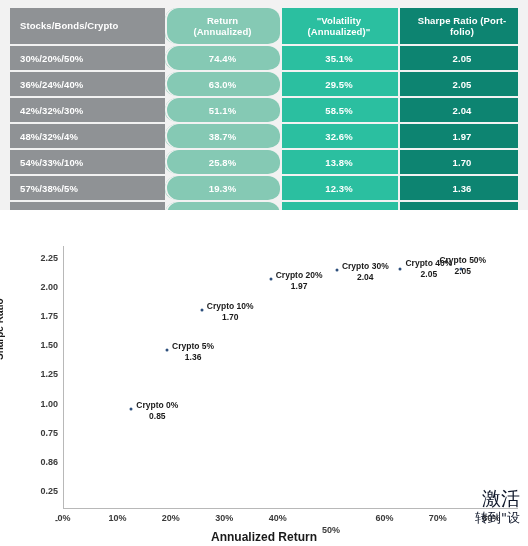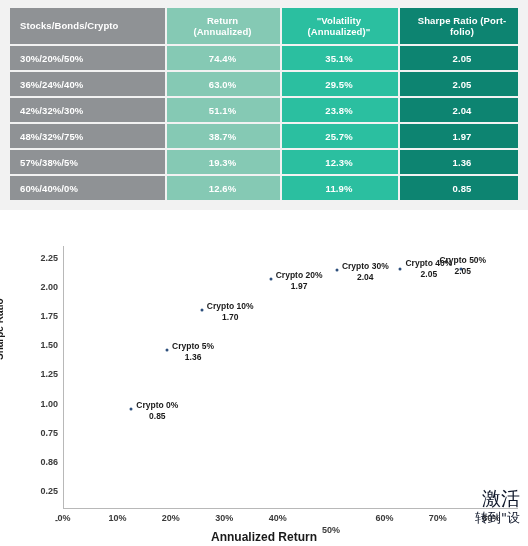--- a/index.html
+++ b/index.html
@@ -74,21 +74,21 @@
     text-align: left;
     padding-left: 10px;
     font-weight: bold;
   }
   tbody td.d1 { background: #85c9b4; text-align: center; }
   tbody td.d2 { background: #2bbfa0; text-align: center; }
   tbody td.d3 { background: #0d8471; text-align: center; }
   tbody tr:last-child td { border-bottom: none; }
 
   
-  tbody td.d1, thead th.h1 { box-shadow: inset 2px 0 0 #f2f2f2; }
+  tbody td.d1, thead th.h1 { box-shadow: inset 2px 0 0 #f2f2f2; border-radius: 12px; }
   tbody td.d2, thead th.h2 { box-shadow: inset 2px 0 0 #f2f2f2; }
   tbody td.d3, thead th.h3 { box-shadow: inset 2px 0 0 #f2f2f2; padding-left: 8px; }
 
   
   #chart {
     position: absolute;
     left: 0;
     top: 210px;
     width: 528px;
     height: 336px;
@@ -240,28 +240,34 @@
         </tr>
         <tr>
           <td class="d0">36%/24%/40%</td>
           <td class="d1">63.0%</td>
           <td class="d2">29.5%</td>
           <td class="d3">2.05</td>
         </tr>
         <tr>
           <td class="d0">42%/32%/30%</td>
           <td class="d1">51.1%</td>
-          <td class="d2">23.8%</td>
+          <td class="d2">58.5%</td>
           <td class="d3">2.04</td>
         </tr>
         <tr>
-          <td class="d0">48%/32%/75%</td>
+          <td class="d0">48%/32%/4%</td>
           <td class="d1">38.7%</td>
-          <td class="d2">25.7%</td>
+          <td class="d2">32.6%</td>
           <td class="d3">1.97</td>
+        </tr>
+        <tr>
+          <td class="d0">54%/33%/10%</td>
+          <td class="d1">25.8%</td>
+          <td class="d2">13.8%</td>
+          <td class="d3">1.70</td>
         </tr>
         <tr>
           <td class="d0">57%/38%/5%</td>
           <td class="d1">19.3%</td>
           <td class="d2">12.3%</td>
           <td class="d3">1.36</td>
         </tr>
         <tr>
           <td class="d0">60%/40%/0%</td>
           <td class="d1">12.6%</td>

